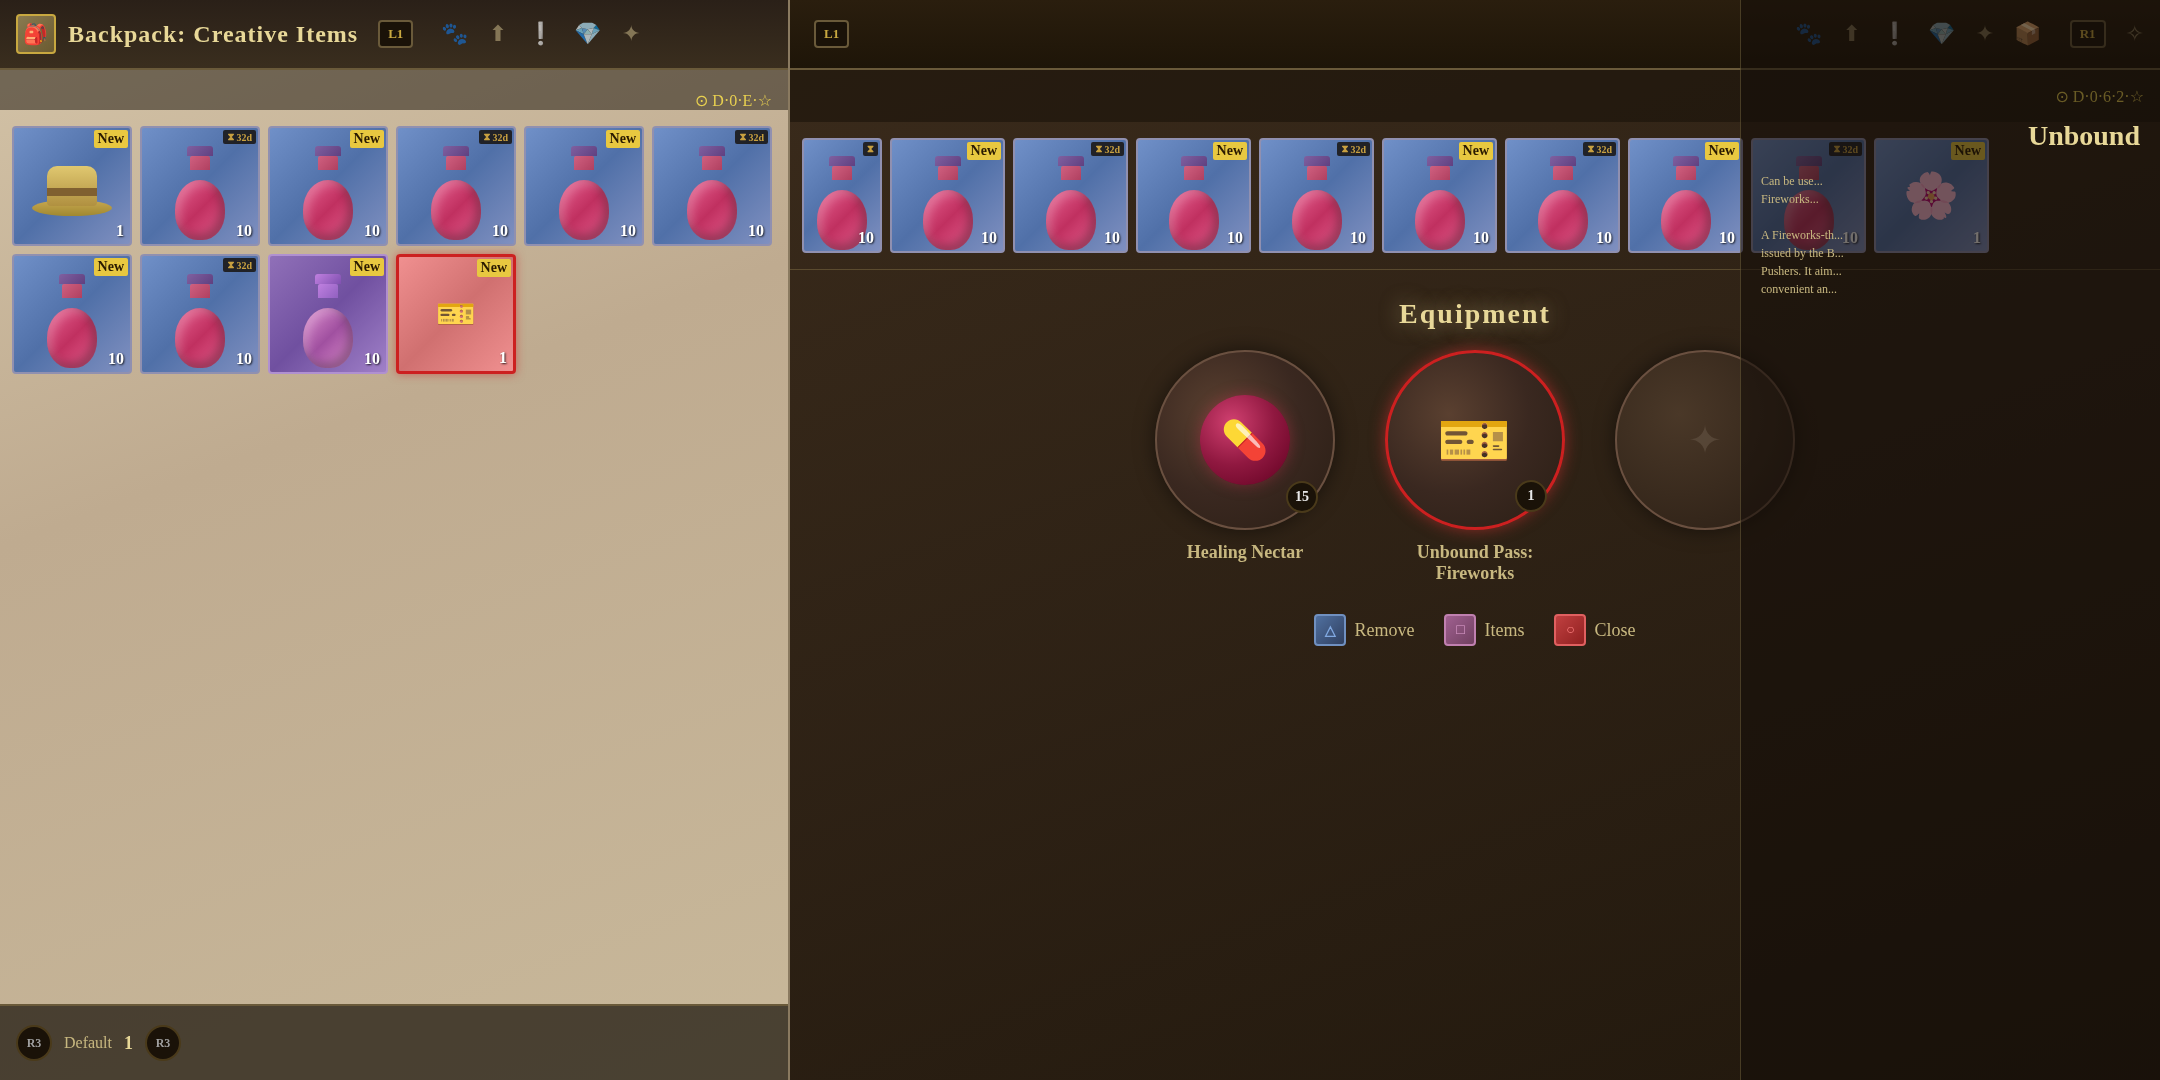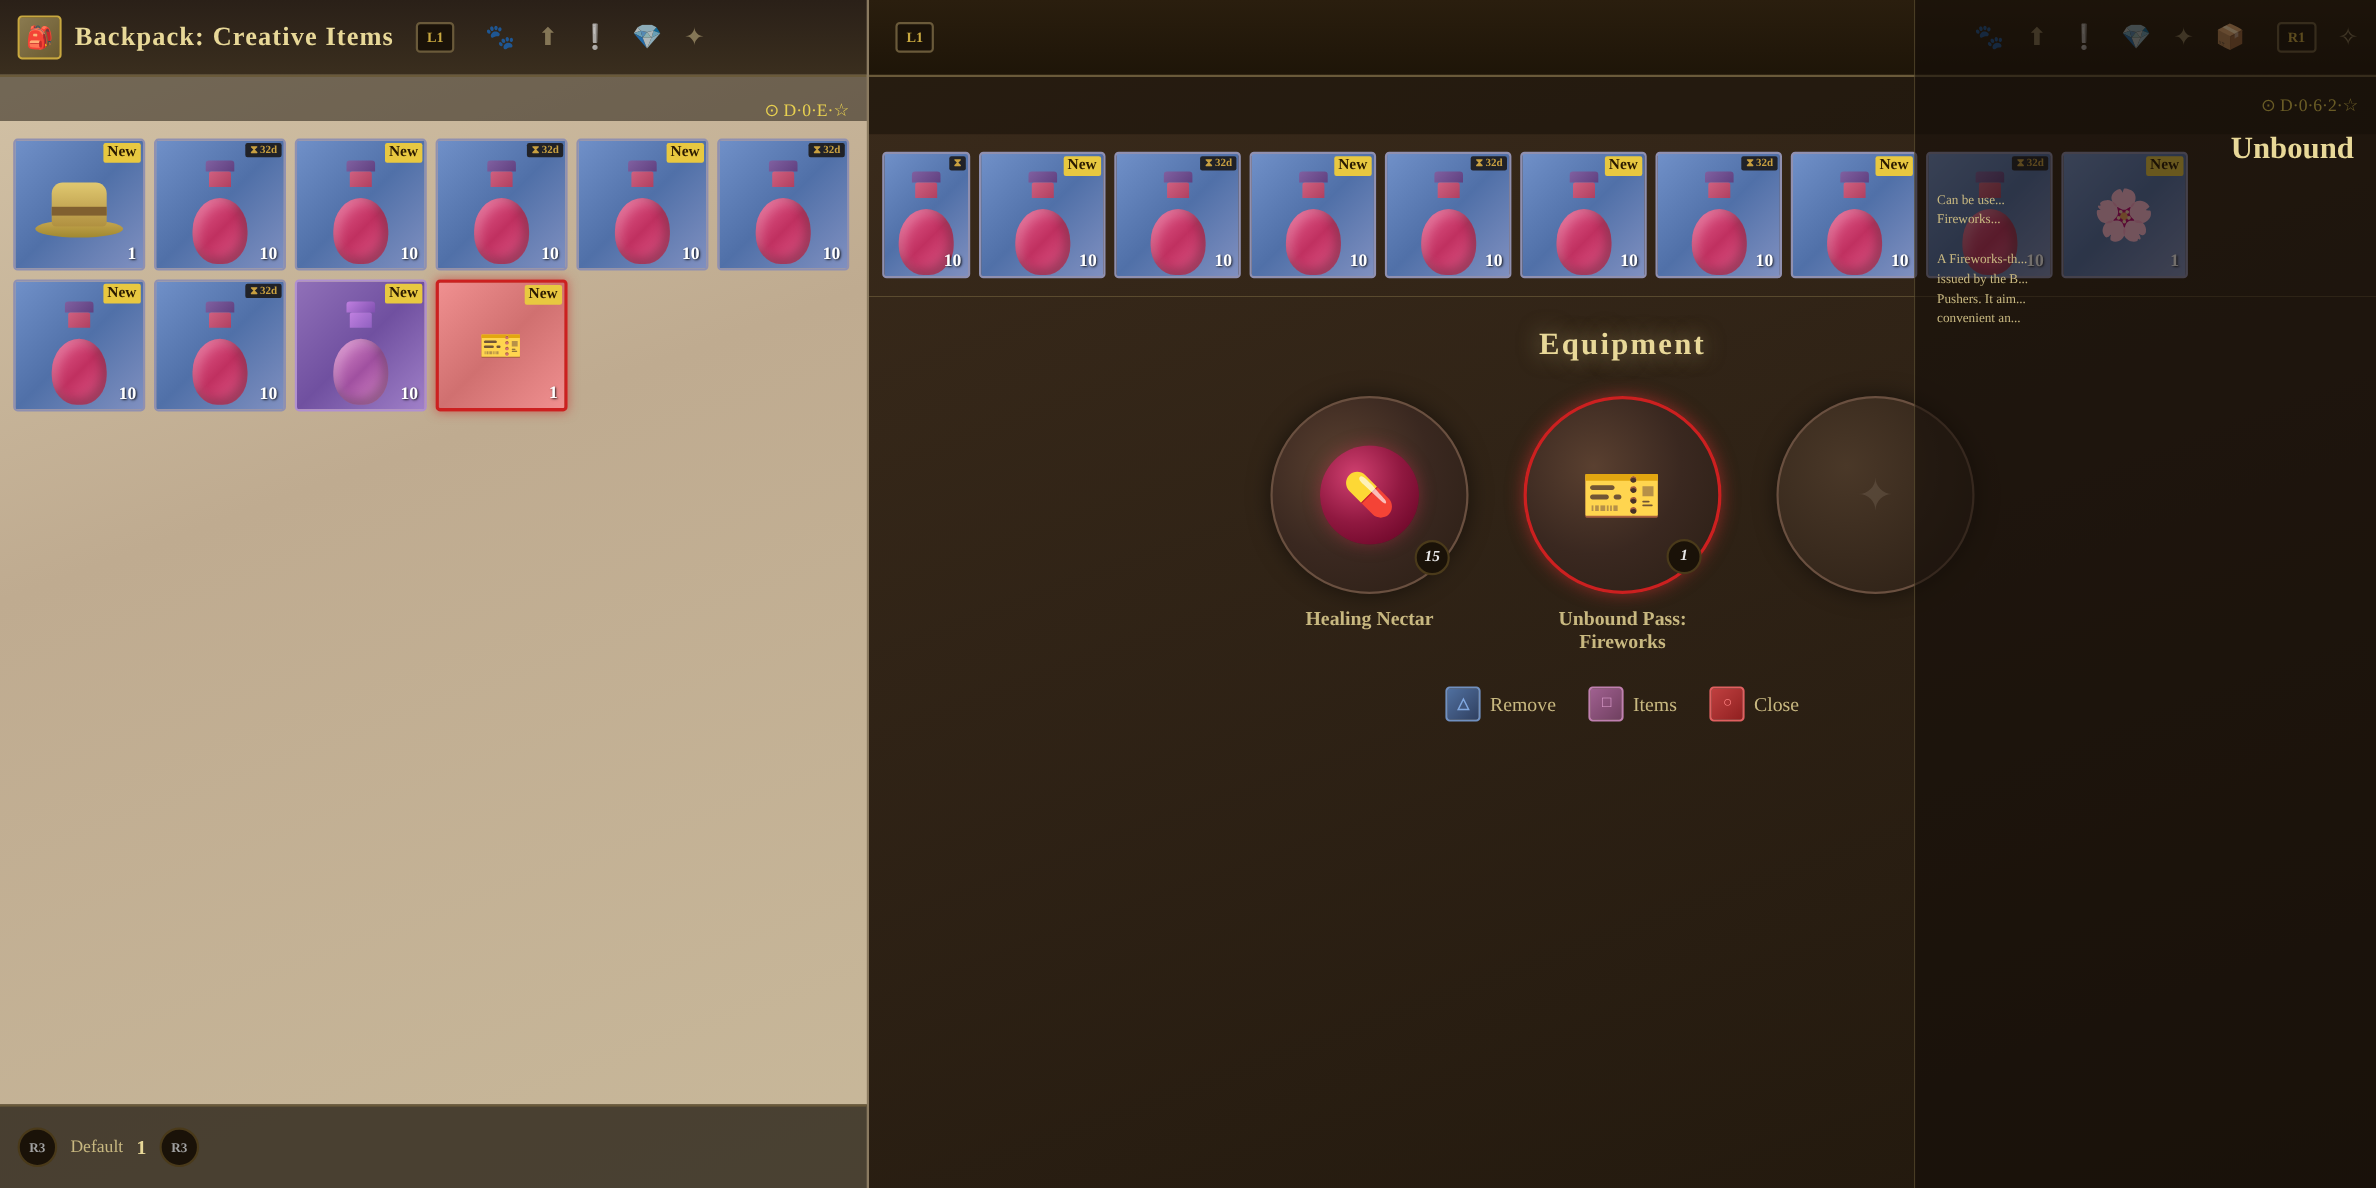--- a/index.html
+++ b/index.html
@@ -367,21 +367,21 @@
       position: relative;
       z-index: 10;
       padding: 20px;
     }
 
     .equipment-title {
       color: #e8d898;
       font-size: 28px;
       font-weight: bold;
       text-align: center;
-      margin-bottom: 30px;
+      margin-bottom: 20px;
       letter-spacing: 2px;
       text-shadow: 0 0 20px rgba(232,216,152,0.5);
     }
 
     .equipment-slots {
       display: flex;
       justify-content: center;
       gap: 50px;
       margin-bottom: 30px;
     }
@@ -423,21 +423,20 @@
       border: 2px solid #4a3a1a;
       border-radius: 50%;
       width: 32px;
       height: 32px;
       display: flex;
       align-items: center;
       justify-content: center;
       color: #e8e8e8;
       font-size: 14px;
       font-weight: bold;
-      font-style: italic;
     }
 
     .equip-slot-label {
       color: #c8b880;
       font-size: 18px;
       text-align: center;
       font-weight: bold;
     }
 
     .nectar-outer {

